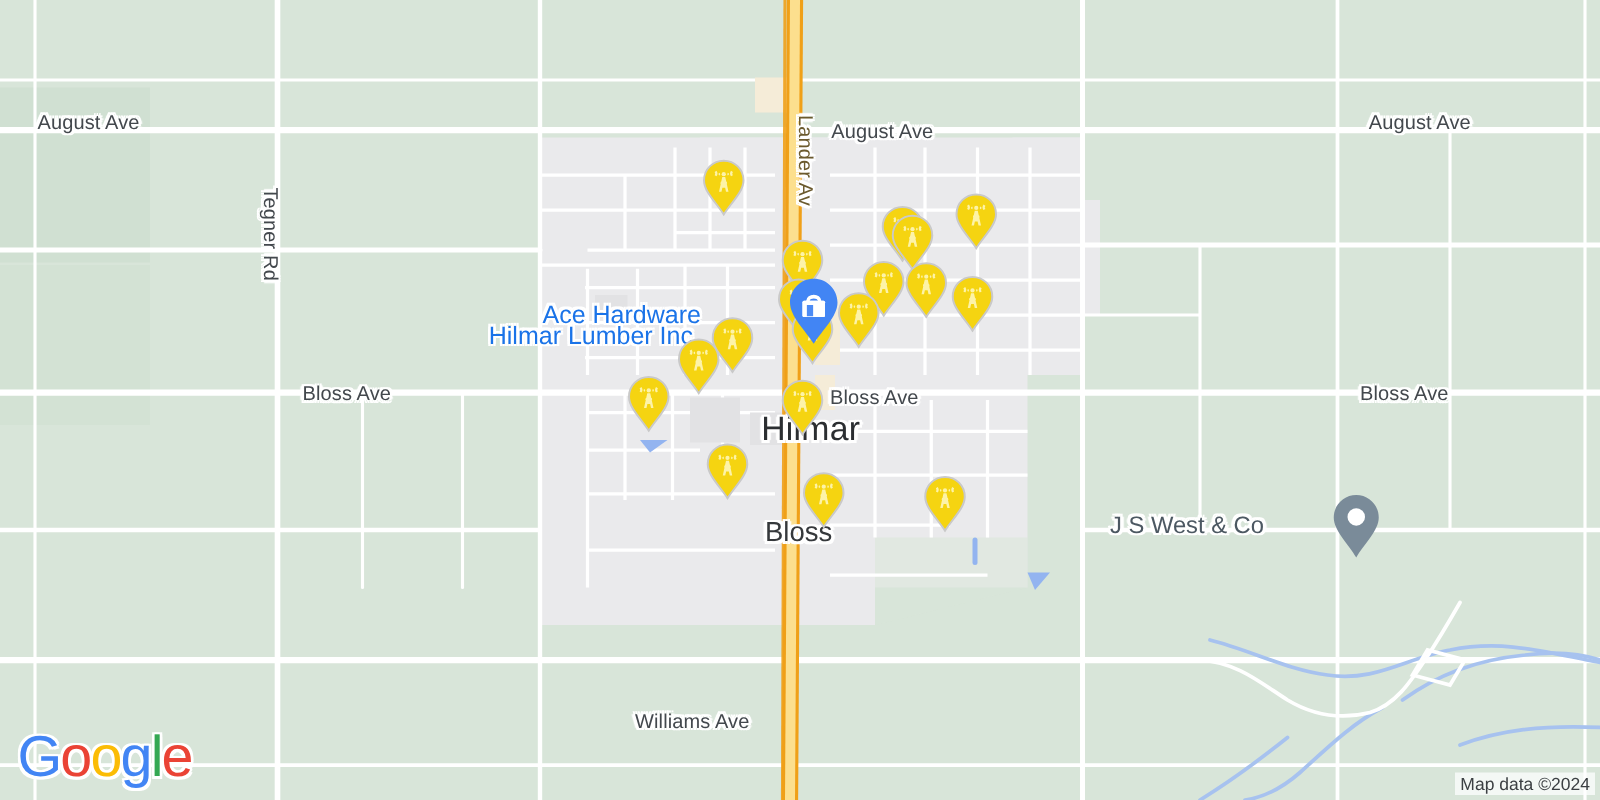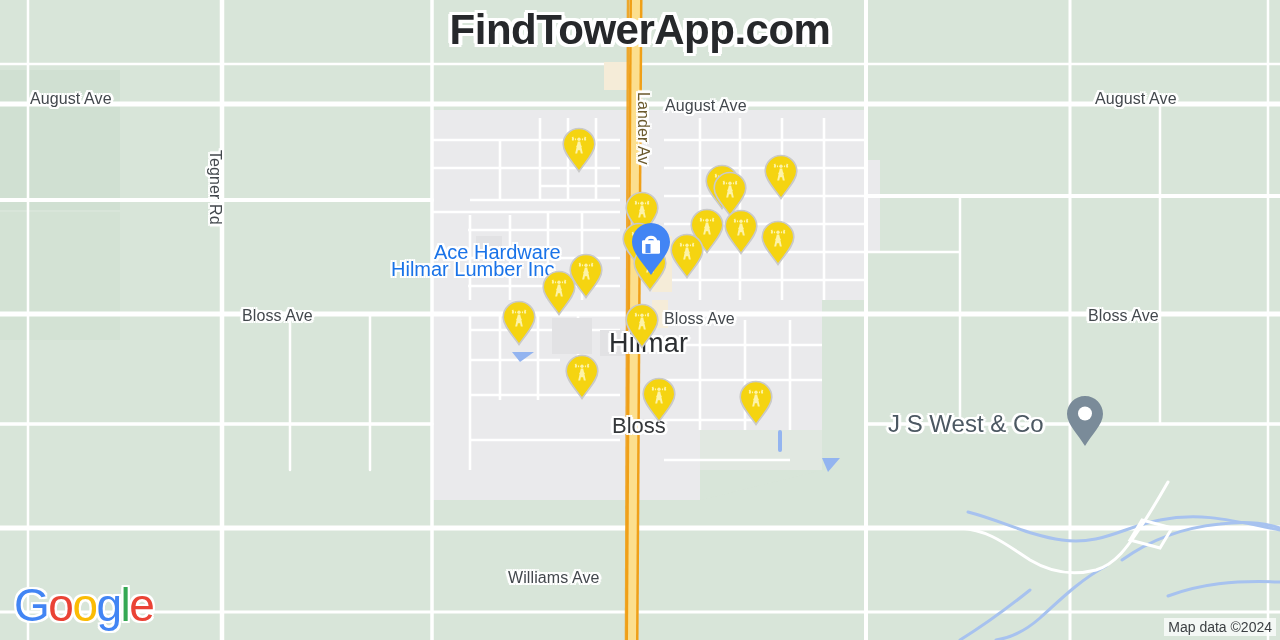--- a/index.html
+++ b/index.html
@@ -278,41 +278,40 @@
       </g>
 
       <g stroke="#ffffff" stroke-width="2.5" fill="none">
         <line x1="1160" y1="104" x2="1160" y2="424"></line>
         <line x1="960" y1="196" x2="960" y2="424"></line>
         <line x1="866" y1="252" x2="960" y2="252"></line>
       </g>
     </g>
   </svg>
 
-  <div id="watermark">FindTowerApp.com</div>
 
   <div class="map-label street-label" style="left:30px;  top:90px;">August Ave</div>
   <div class="map-label street-label" style="left:665px; top:97px;">August Ave</div>
   <div class="map-label street-label" style="left:1095px;top:90px;">August Ave</div>
 
   <div class="map-label street-label vert-label" style="left:224px; top:150px; transform:rotate(90deg);">Tegner Rd</div>
   <div class="map-label street-label vert-label" style="left:652px; top:92px; transform:rotate(90deg); color:#6b5a2e;">Lander Av</div>
 
   <div class="map-label street-label" style="left:242px; top:307px;">Bloss Ave</div>
   <div class="map-label street-label" style="left:664px; top:310px;">Bloss Ave</div>
   <div class="map-label street-label" style="left:1088px;top:307px;">Bloss Ave</div>
 
   <div class="map-label street-label" style="left:508px; top:521px;margin-top:48px;">Williams Ave</div>
 
   <div class="map-label city-label" style="left:609px; top:328px;">Hilmar</div>
   <div class="map-label neighborhood-label" style="left:612px; top:413px;">Bloss</div>
 
   <div class="map-label poi-blue" style="left:434px; top:241px;text-align:center;">Ace Hardware</div>
   <div class="map-label poi-blue" style="left:391px; top:258px;">Hilmar Lumber Inc</div>
-  <div class="map-label poi-label" style="left:888px; top:410px; font-size:24px;">J S West &amp; Co</div>
+  <div class="map-label poi-label" style="left:888px; top:410px; font-size:19px;">J S West &amp; Co</div>
 
   <div id="tower-layer">
       <div class="tower-marker" style="left: 561px; top: 127px;"><svg viewBox="0 0 36 46" width="36" height="46" xmlns="http://www.w3.org/2000/svg">
           <path d="M18 1.5 C9.2 1.5 2.2 8.5 2.2 17.3 C2.2 26.2 12 35.2 18 44.5 C24 35.2 33.8 26.2 33.8 17.3 C33.8 8.5 26.8 1.5 18 1.5 Z" fill="#f5d411" stroke="#c9c9c9" stroke-width="1.6"></path>
           <g fill="#fdf3a8">
             <path d="M12.2 9.6 q1.6 2.2 0 4.4 l-1.5 -0.9 q1 -1.3 0 -2.6 Z"></path>
             <path d="M23.8 9.6 q-1.6 2.2 0 4.4 l1.5 -0.9 q-1 -1.3 0 -2.6 Z"></path>
             <path d="M14.8 11.2 q0.8 1.1 0 2.2 l-1 -0.6 q0.4 -0.5 0 -1 Z"></path>
             <path d="M21.2 11.2 q-0.8 1.1 0 2.2 l1 -0.6 q-0.4 -0.5 0 -1 Z"></path>
             <circle cx="18" cy="12.3" r="1.7"></circle>

